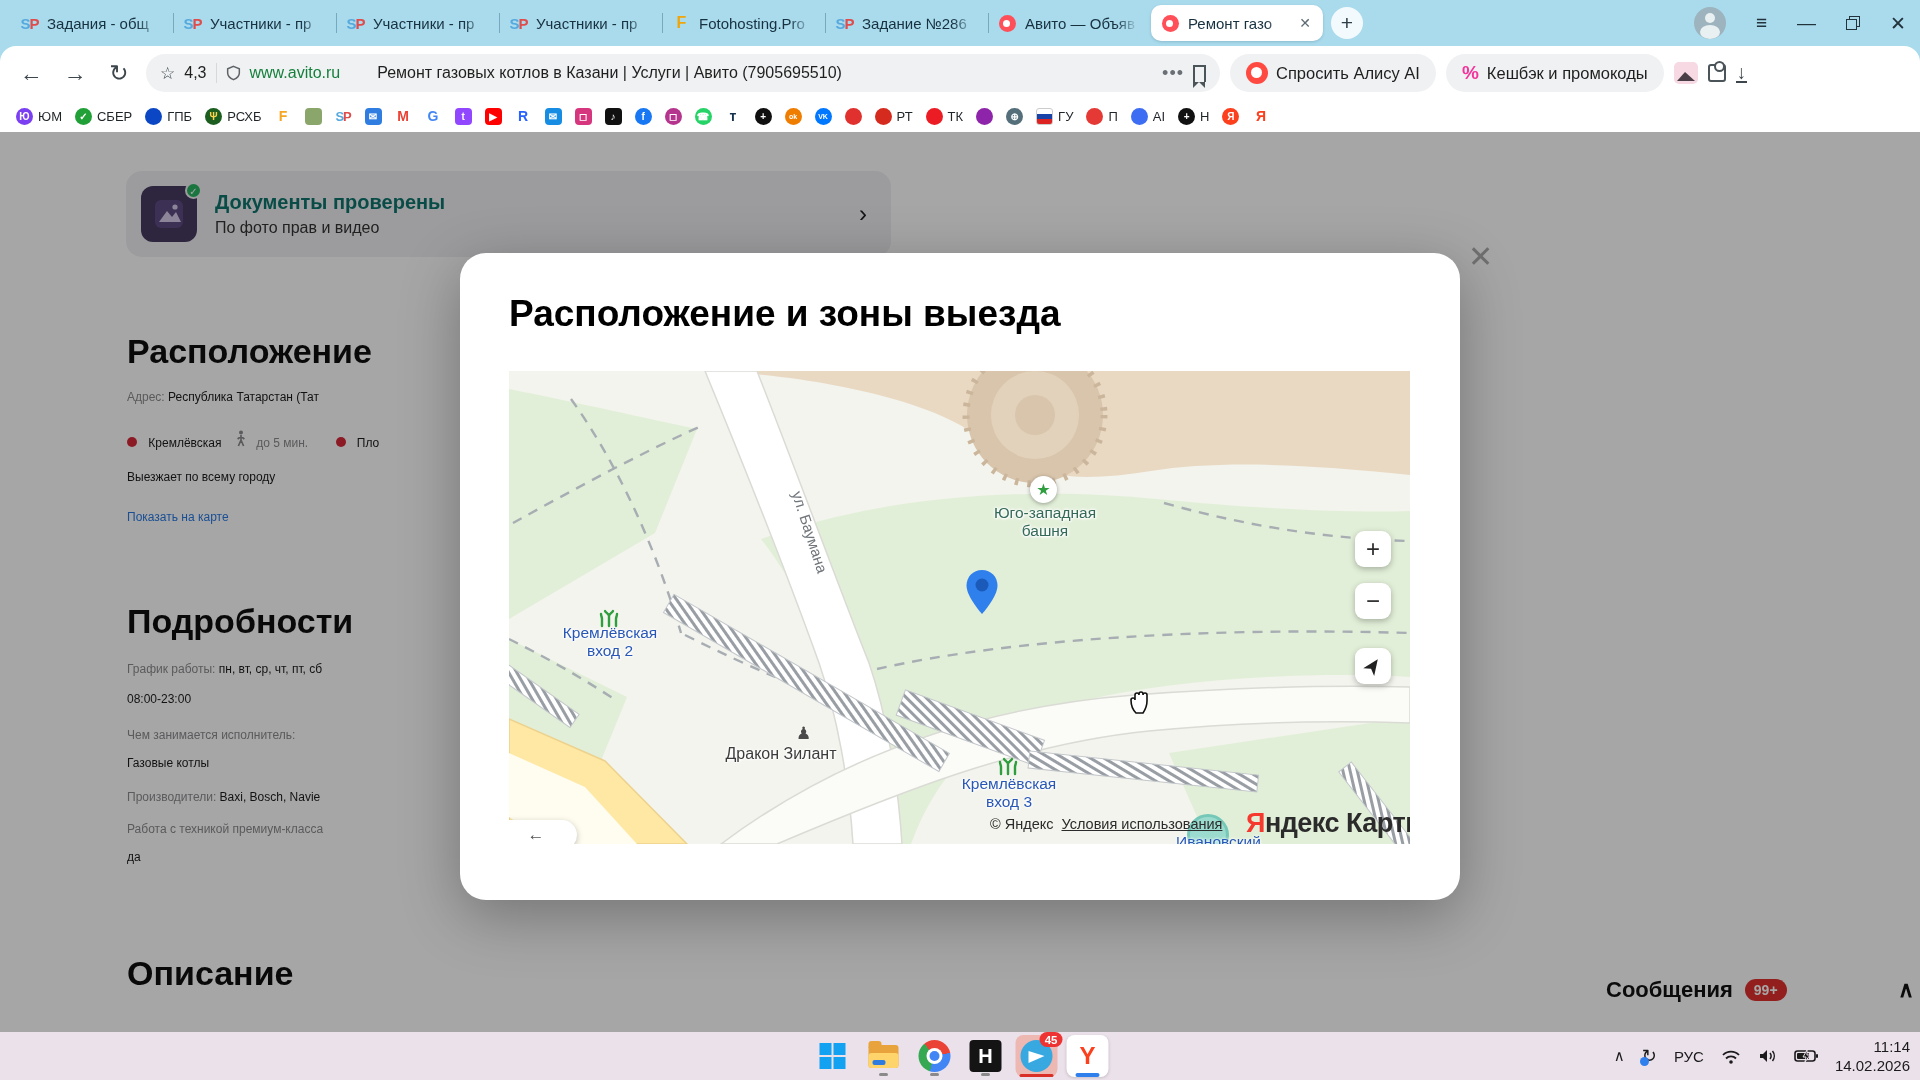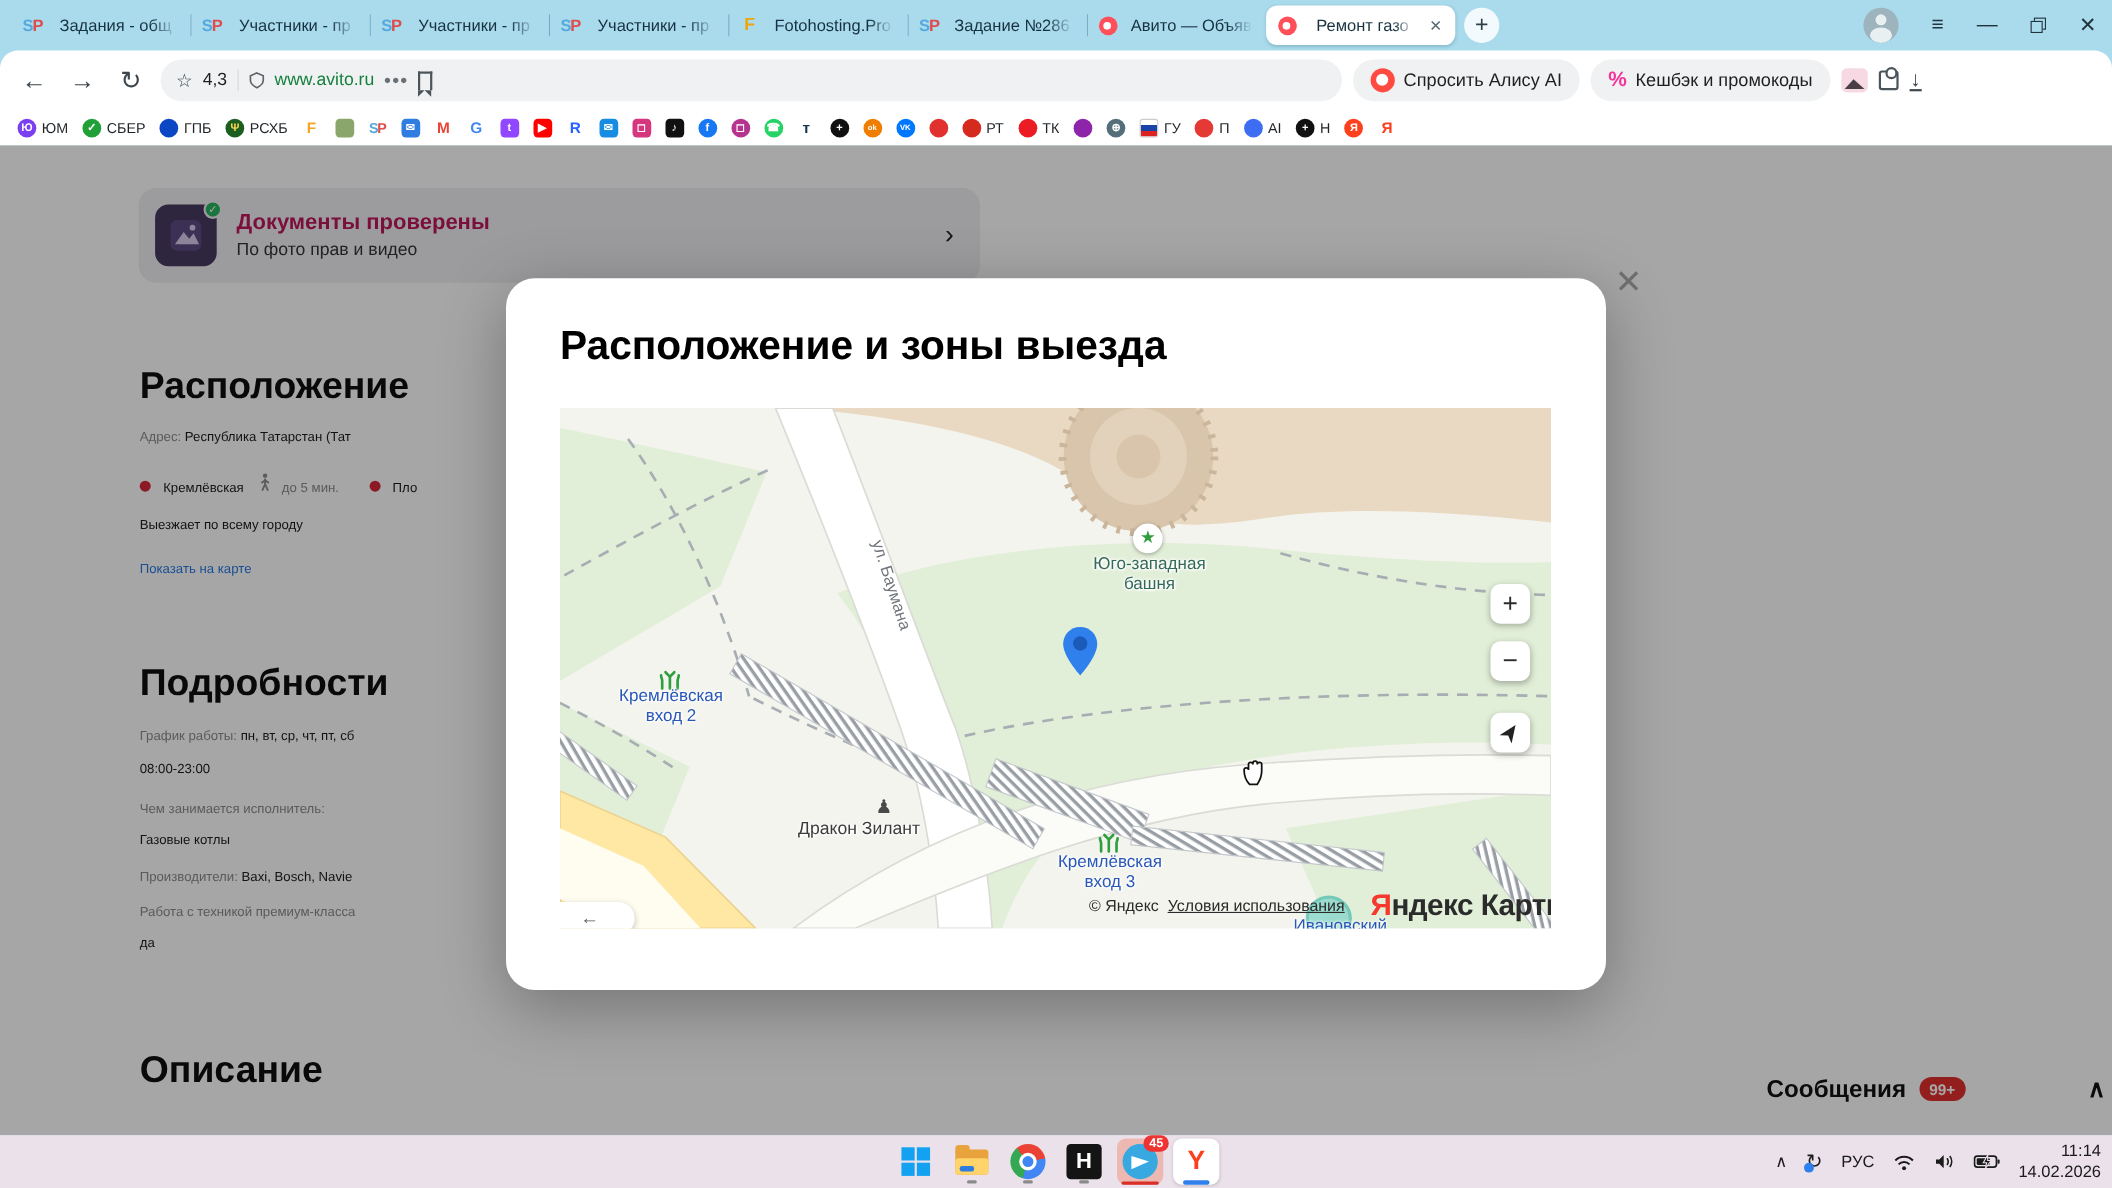--- a/index.html
+++ b/index.html
@@ -5,21 +5,21 @@
   * { margin:0; padding:0; box-sizing:border-box; }
   html,body { width:1920px; height:1080px; overflow:hidden;
     font-family:"Liberation Sans", sans-serif; background:#a9dbed; }
 
   
   .tabbar { position:relative; height:46px; background:#a9dbed; display:flex; align-items:center; padding-left:10px; }
   .tab { position:relative; display:flex; align-items:center; gap:8px; width:163px; height:36px;
          padding:0 10px; color:#17313f; font-size:15px; white-space:nowrap; overflow:hidden; cursor:default; }
   .tab .lbl { overflow:hidden; text-overflow:clip; flex:1;
       -webkit-mask-image:linear-gradient(90deg,#000 78%,transparent 98%);
-              mask-image:linear-gradient(90deg,#000 78%,transparent 98%);text-align:center; }
+              mask-image:linear-gradient(90deg,#000 78%,transparent 98%); }
   .tab:not(.active)+.tab:not(.active)::before { content:""; position:absolute; left:0; top:8px; height:20px; width:1px; background:rgba(22,78,104,.35); }
   .tab.active { background:#fff; border-radius:10px; width:172px; box-shadow:0 1px 3px rgba(0,40,60,.18); }
   .fav { flex:none; width:19px; height:19px; display:flex; align-items:center; justify-content:center; }
   .fav-sp { font-weight:bold; font-size:15px; letter-spacing:-1px; }
   .fav-sp .s1 { color:#56a9de; } .fav-sp .s2 { color:#e04b4b; }
   .fav-foto { color:#f0a50a; font-weight:bold; font-size:16px; }
   .fav-avito { width:17px; height:17px; border-radius:50%; background:#ff5059; position:relative; }
   .fav-avito::after { content:""; position:absolute; left:4px; top:5px; width:7px; height:7px; border-radius:50%; background:#fff; }
   .tab-close { font-size:14px; color:#5c6b73; padding:0 2px; }
   .newtab { width:32px; height:32px; margin-left:8px; border-radius:50%; background:rgba(255,255,255,.85);
@@ -72,21 +72,21 @@
   .bm .ic.sp-ic .s1{color:#56a9de;} .bm .ic.sp-ic .s2{color:#e04b4b;}
 
   
   .page { position:relative; height:900px; background:#fff; overflow:hidden; }
   .banner { position:absolute; left:126px; top:39px; width:765px; height:86px; background:#f0eff2; border-radius:16px;
             display:flex; align-items:center; padding:0 24px 0 15px; gap:18px; }
   .banner-ic { position:relative; width:56px; height:56px; border-radius:12px; background:#473961; flex:none;
                display:flex; align-items:center; justify-content:center; }
   .banner-check { position:absolute; top:-4px; right:-5px; width:17px; height:17px; border-radius:50%; background:#28b461;
                   border:2.5px solid #f0eff2; color:#fff; font-size:10px; line-height:16px; text-align:center; }
-  .banner-t1 { font-size:20px; font-weight:bold; color:#be185d; }
+  .banner-t1 { font-size:20px; font-weight:bold; color:#0f766e; }
   .banner-t2 { font-size:16px; color:#333; margin-top:5px; }
   .banner-chevron { margin-left:auto; font-size:24px; color:#1f1f1f; }
   .price { position:absolute; left:945px; top:25px; font-size:40px; font-weight:bold; color:#0f0f0f; }
   .h2 { position:absolute; left:127px; font-size:34px; font-weight:bold; color:#0f0f0f; }
   .line { position:absolute; left:127px; font-size:12px; color:#1c1c1e; white-space:nowrap; }
   .gray { color:#8c8c90; }
   .blue-link { color:#2a7ae4; }
   .mdot { display:inline-block; width:10px; height:10px; border-radius:50%; background:#d6293a; margin-right:8px; }
   .walker { display:inline-block; margin:0 6px 0 10px; }
   .messages { position:absolute; left:1580px; top:830px; width:360px; height:56px; background:#fff; border-radius:14px 0 0 14px;
@@ -244,20 +244,21 @@
   <div class="navbtn">→</div>
   <div class="navbtn">↻</div>
   <div class="urlpill">
     <span class="star-glyph">☆</span>
     <span>4,3</span>
     <span class="divider"></span>
     <svg class="shield" viewBox="0 0 18 18">
         <path d="M9,1 L16,4 V9 C16,14 9,17 9,17 C9,17 2,14 2,9 V4 Z" fill="none" stroke="#5f6368" stroke-width="1.8"></path>
       </svg>
     <span style="color:#15803d">www.avito.ru</span>
+    <span class="url-title">Ремонт газовых котлов в Казани | Услуги | Авито (7905695510)</span>
     <span class="dots">•••</span>
     <span class="bm-flag"></span>
   </div>
   <div class="chip">
     <span class="alice-ic"></span>
     <span>Спросить Алису AI</span>
   </div>
   <div class="chip">
     <span class="pct">%</span>
     <span>Кешбэк и промокоды</span>

